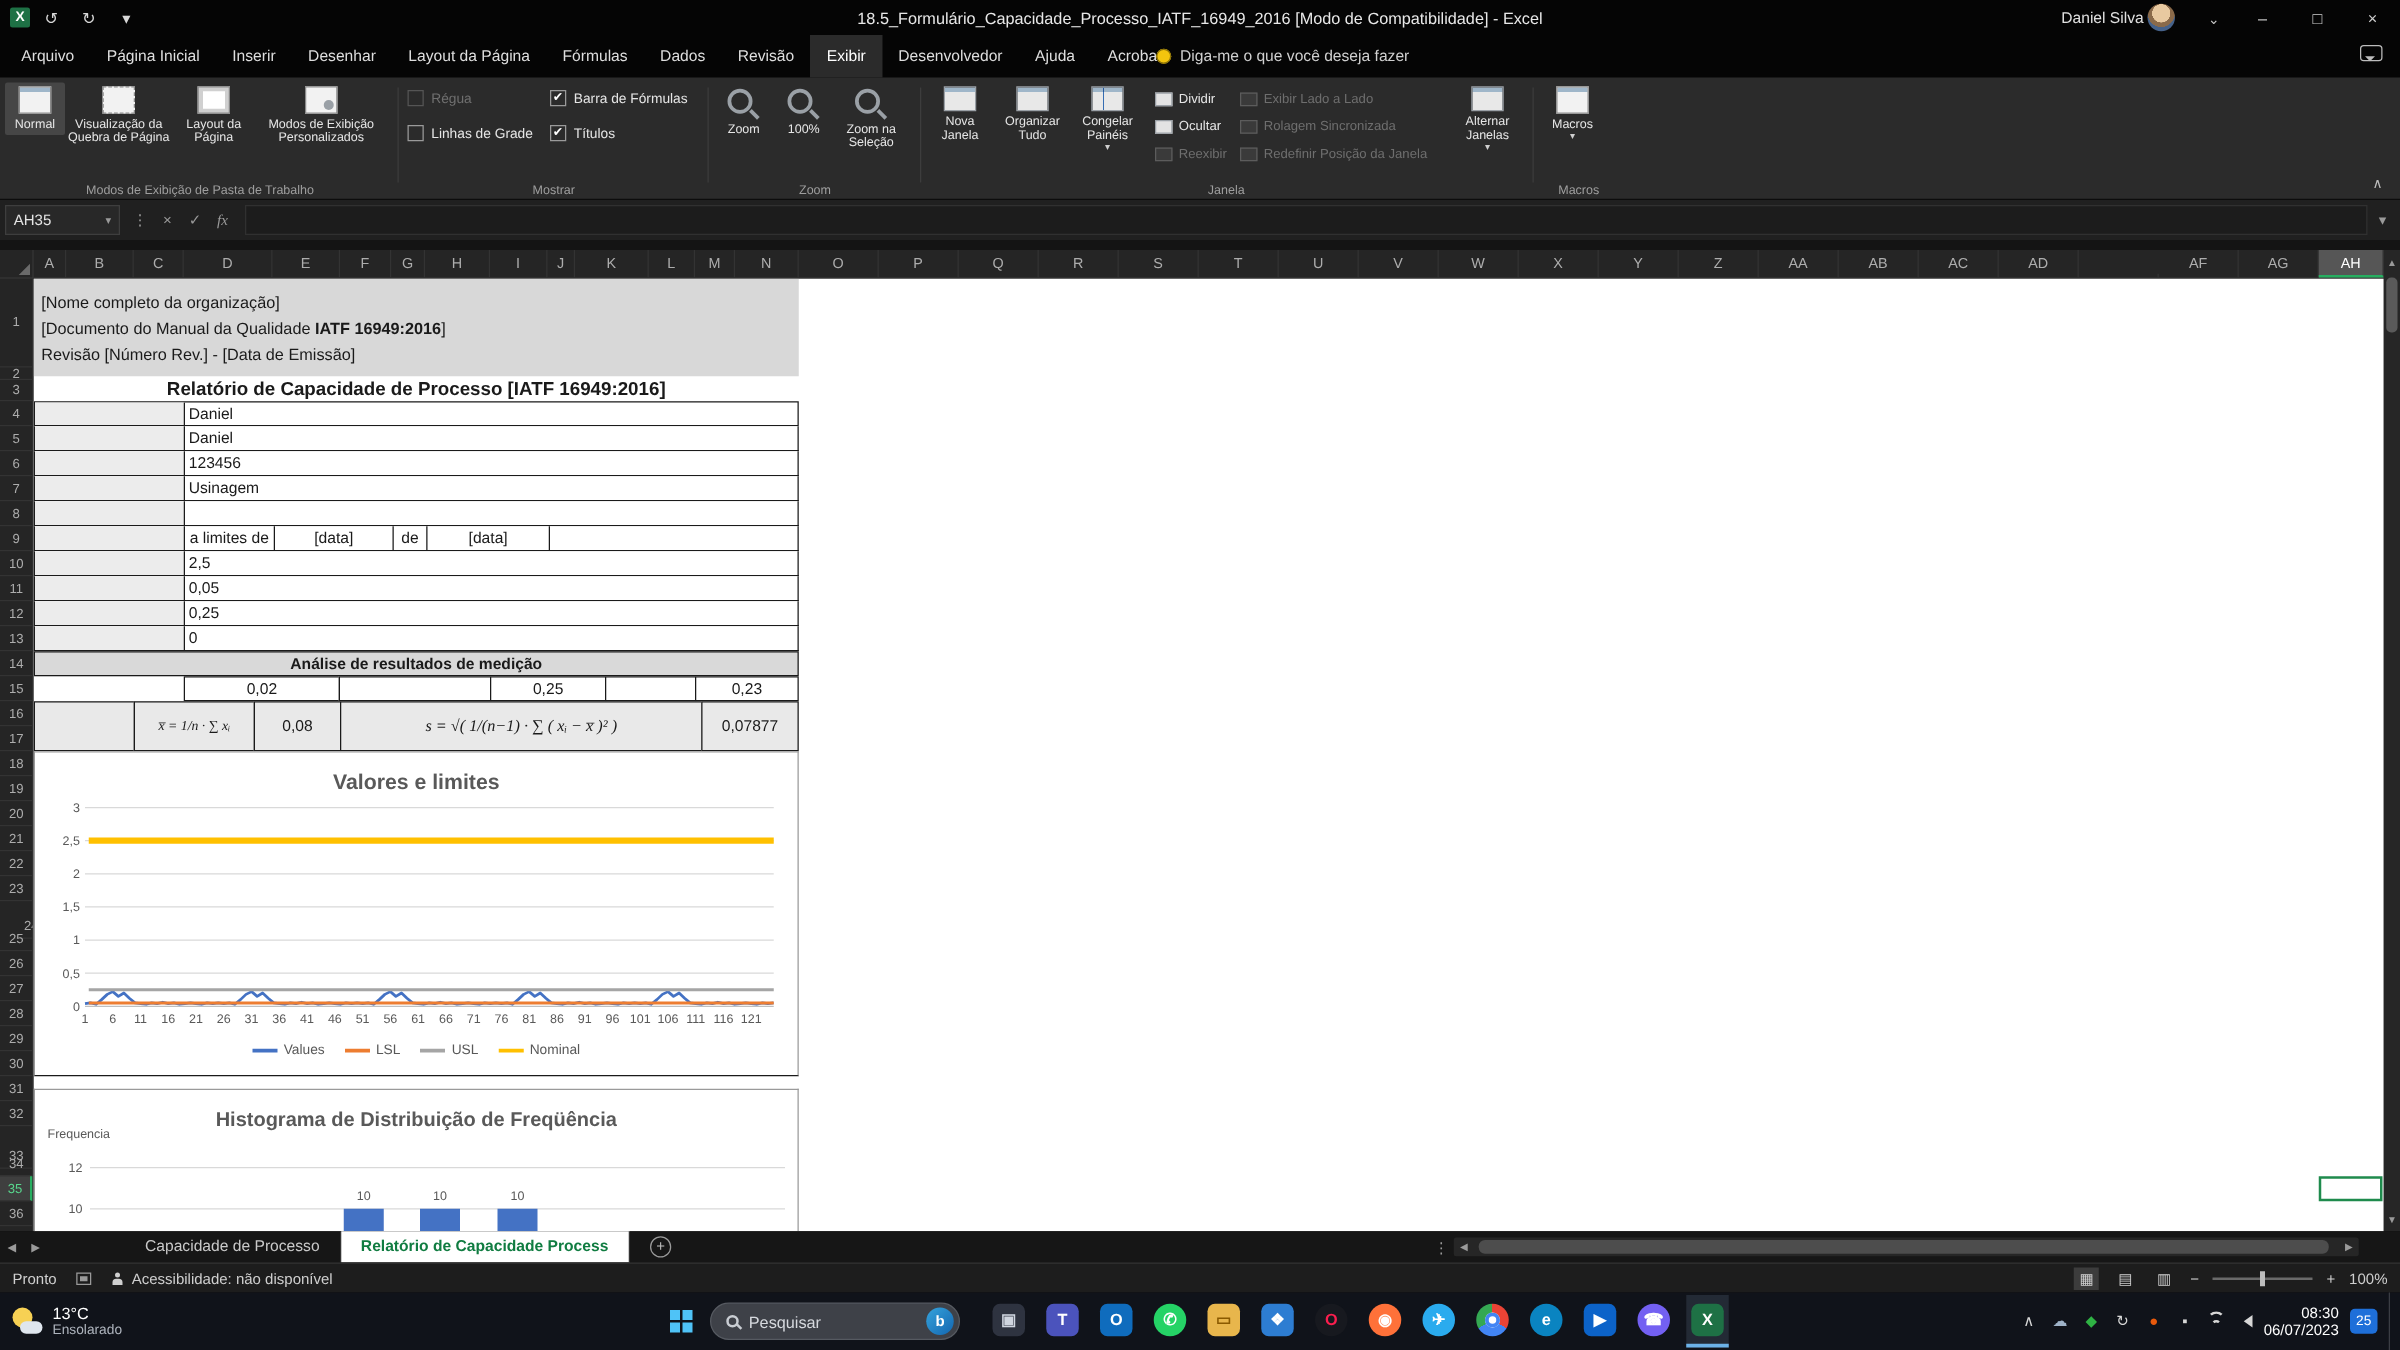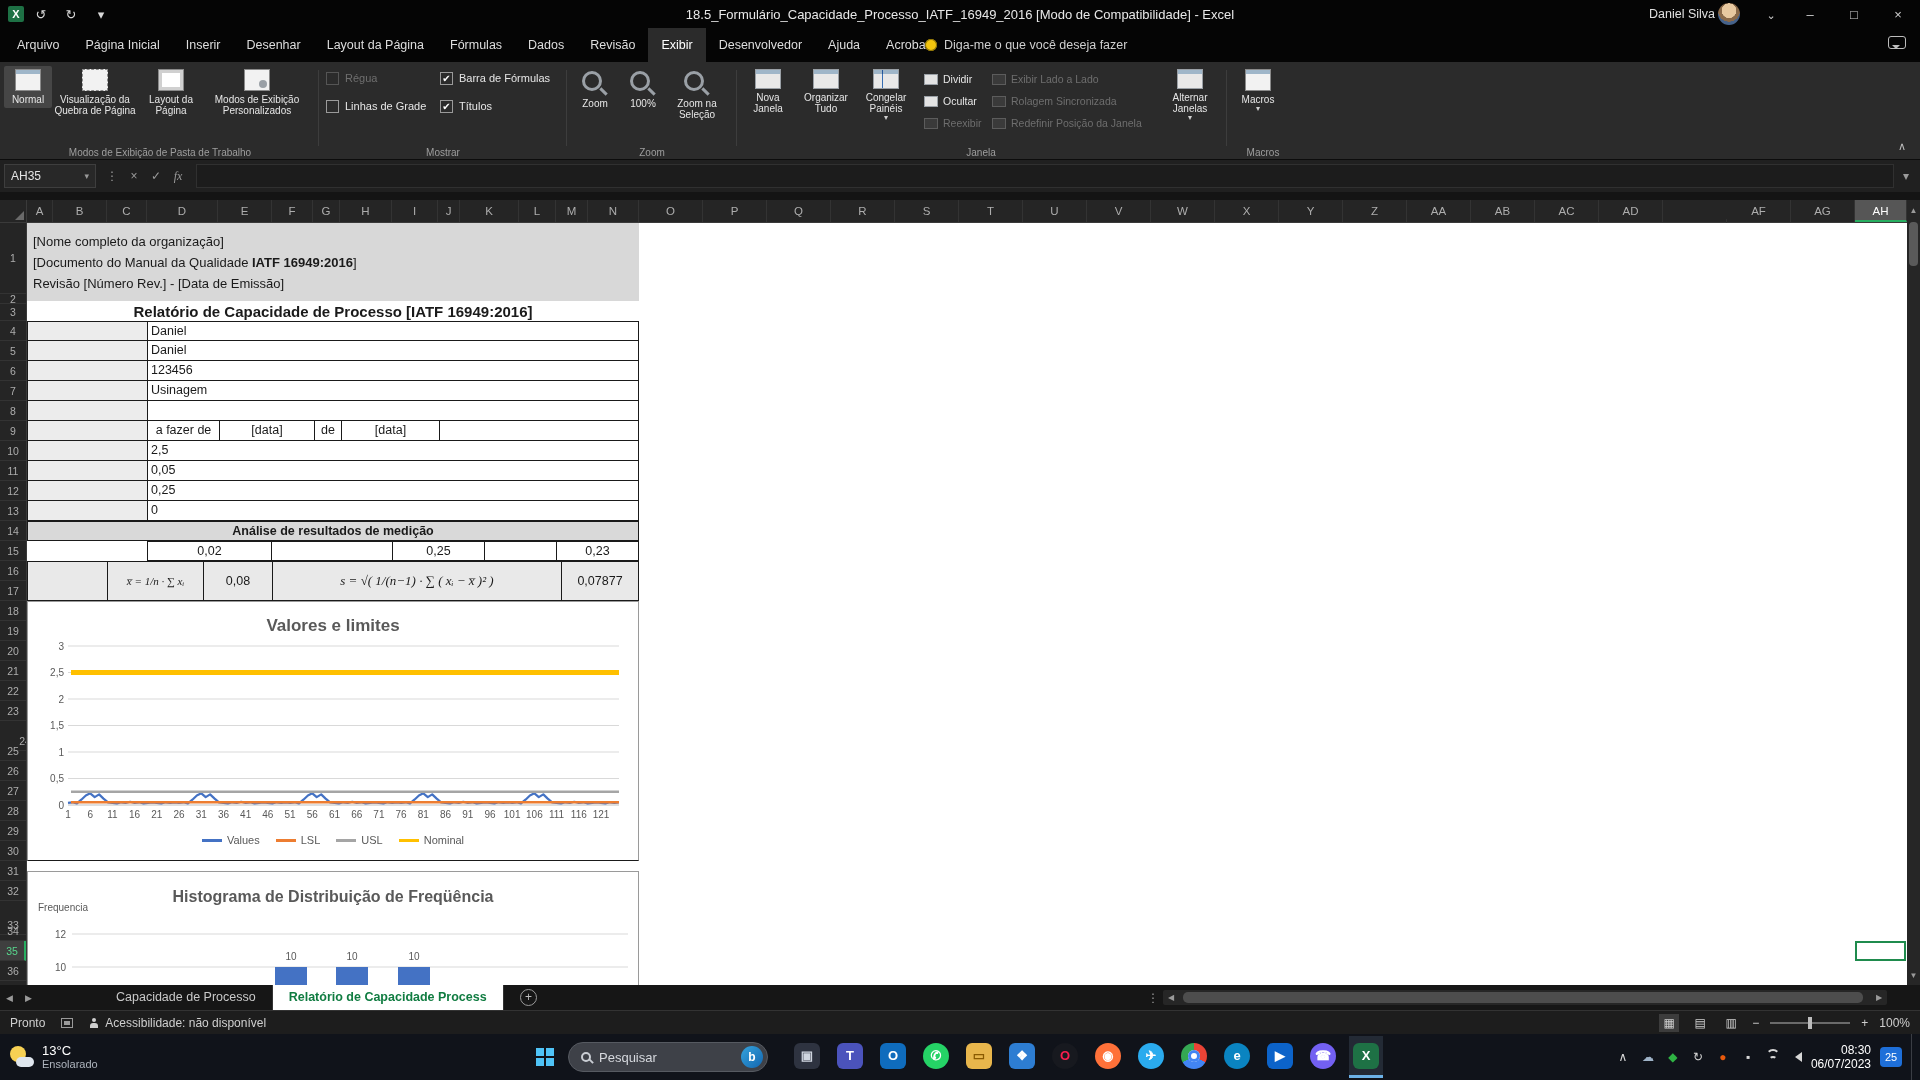--- a/index.html
+++ b/index.html
@@ -47,21 +47,21 @@
   .ric-custom{width:26px;height:22px;border:1px solid #8a8a8a;background:#f2f2f2;position:relative}
   .ric-custom:after{content:"";position:absolute;right:2px;bottom:2px;width:8px;height:8px;border-radius:50%;background:#9aa0a6}
   .ric-mag{width:20px;height:20px;border:3px solid #9aa0a6;border-radius:50%;position:relative;margin:2px 6px 4px 0}
   .ric-mag:after{content:"";position:absolute;width:9px;height:3px;background:#9aa0a6;transform:rotate(45deg);right:-9px;bottom:-5px}
   .ric-win{width:26px;height:20px;border:1px solid #9aa0a6;background:linear-gradient(#9fb6c9 0 4px,#e8e8e8 4px)}
   .ric-freeze{width:26px;height:20px;border:1px solid #9aa0a6;background:linear-gradient(#9fb6c9 0 4px,#e8e8e8 4px),linear-gradient(90deg,transparent 0 8px,#3b78c4 8px 9px,transparent 9px);background-blend-mode:multiply}
   .smrow{display:flex;align-items:center;height:22px}
   .sic{width:14px;height:11px;border:1px solid #9aa0a6;background:#e3e3e3;margin-right:5px;flex:none}
   .dis .sic{border-color:#5c5c5c;background:#3a3a3a}
   .smlabel{font-size:10.5px;color:#e6e6e6;white-space:nowrap}
-  .rchk{position:absolute;display:flex;gap:6px}
+  .rchk{position:absolute;display:flex;align-items:center;gap:6px}
   .cbox{width:13px;height:13px;border:1px solid #9a9a9a;background:#2b2b2b;color:#fff;font-size:10px;line-height:11px;text-align:center}
   .rchk.dis .cbox{border-color:#555}
   .rchk .txt{font-size:11px;color:#e6e6e6;white-space:nowrap}
   .rchk.dis .txt{color:#6f6f6f}
   #ribcollapse{position:absolute;right:14px;bottom:6px;color:#bdbdbd;font-size:11px}
 
   
   #formularow{top:160px;height:32px;background:#202020}
   .namebox{position:absolute;left:4px;top:4px;width:92px;height:24px;background:#282828;border:1px solid #3e3e3e;color:#e4e4e4;font-size:12px;display:flex;align-items:center;padding:0 6px;justify-content:space-between}
   .fbtn{position:absolute;top:4px;height:24px;width:20px;display:flex;align-items:center;justify-content:center;color:#9a9a9a;font-size:12px}
@@ -455,21 +455,21 @@
           </div>
           <div class="trow" style="top: 158px;">
             <div class="tcell lblcell" style="left: 0px; width: 120px;"></div>
             <div class="tcell" style="left: 120px; width: 490px;">Usinagem</div>
           </div>
           <div class="trow" style="top: 178px;">
             <div class="tcell lblcell" style="left: 0px; width: 120px;"></div>
           </div>
           <div class="trow" style="top: 198px;">
             <div class="tcell lblcell" style="left: 0px; width: 120px;"></div>
-            <div class="tcell cC" style="left: 120px; width: 71px;">a fazer de</div>
+            <div class="tcell cC" style="left: 120px; width: 71px;">a limites de</div>
             <div class="tcell bL cC" style="left: 191px; width: 95px;">[data]</div>
             <div class="tcell bL cC" style="left: 286px; width: 27px;">de</div>
             <div class="tcell bL cC" style="left: 313px; width: 98px;">[data]</div>
             <div class="tcell bL" style="left: 411px; width: 199px;"></div>
           </div>
           <div class="trow" style="top: 218px;">
             <div class="tcell lblcell" style="left: 0px; width: 120px;"></div>
             <div class="tcell" style="left: 120px; width: 490px;">2,5</div>
           </div>
           <div class="trow" style="top: 238px;">

